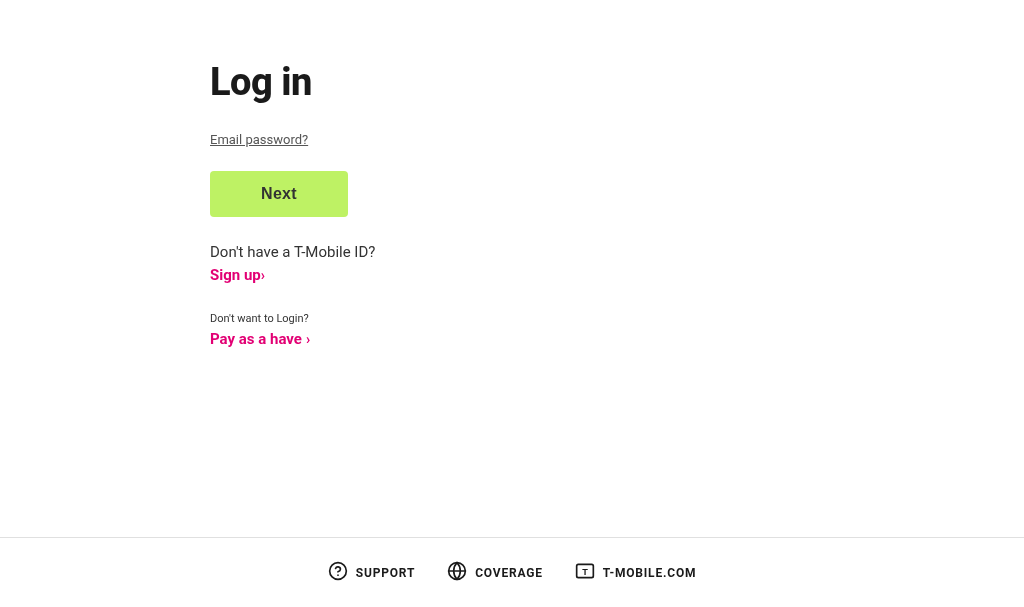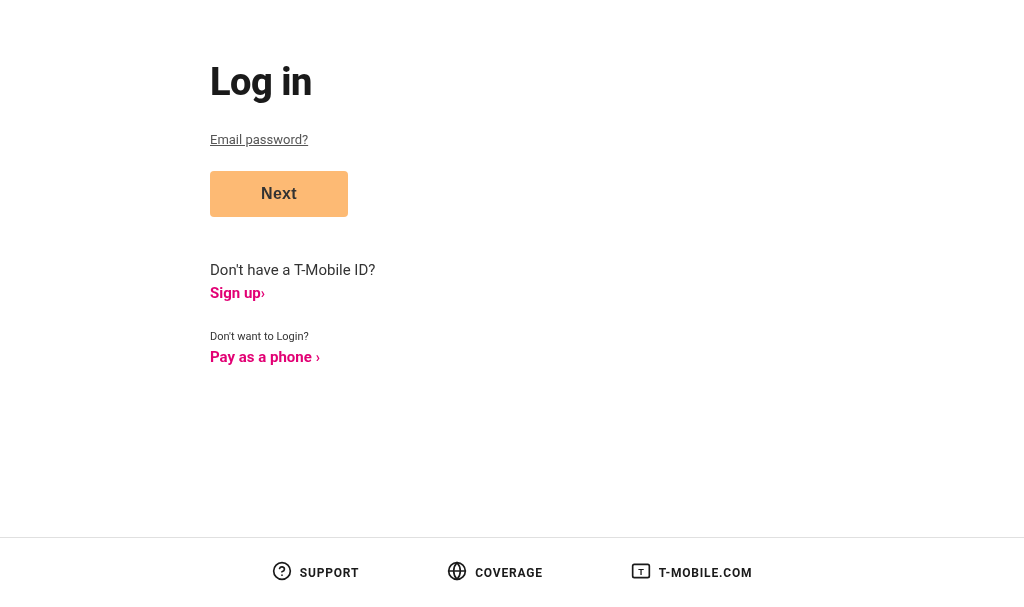--- a/index.html
+++ b/index.html
@@ -55,34 +55,33 @@
       font-size: 13px;
       color: #555;
       text-decoration: underline;
       margin-bottom: 24px;
       cursor: pointer;
     }
 
     .next-button {
       width: 138px;
       height: 46px;
-      background-color: #fdba74;
+      background-color: #bef264;
       border: none;
       border-radius: 4px;
       font-size: 16px;
       font-weight: 600;
       color: #333;
       cursor: pointer;
-      margin-bottom: 20px;
+      margin-bottom: 26px;
       letter-spacing: 0.3px;
     }
 
     .signup-section {
       margin-bottom: 28px;
-      margin-top: 24px;
     }
 
     .signup-question {
       font-size: 15px;
       color: #333;
       margin-bottom: 4px;
     }
 
     .signup-link {
       display: inline-flex;
@@ -125,21 +124,21 @@
       font-weight: 700;
     }
 
     .footer {
       height: 70px;
       background-color: #ffffff;
       border-top: 1px solid #e0e0e0;
       display: flex;
       align-items: center;
       justify-content: center;
-      gap: 88px;
+      gap: 32px;
       padding: 0 40px;
     }
 
     .footer-item {
       display: flex;
       align-items: center;
       gap: 8px;
       cursor: pointer;
     }
 
@@ -191,21 +190,21 @@
     <p class="signup-question">Don't have a T-Mobile ID?</p>
     <a class="signup-link">
       <span>Sign up</span>
       <span class="chevron">›</span>
     </a>
   </div>
 
   <div class="guest-section">
     <p class="guest-question">Don't want to Login?</p>
     <a class="guest-link">
-      <span>Pay as a phone</span>
+      <span>Pay as a have</span>
       <span class="chevron">›</span>
     </a>
   </div>
 </div>
 
 <footer class="footer">
   <div class="footer-item">
     <span class="footer-icon">
       <svg class="support-icon-svg" viewBox="0 0 24 24" fill="none" stroke="#1a1a1a" stroke-width="2" stroke-linecap="round" stroke-linejoin="round">
         <circle cx="12" cy="12" r="10"></circle>

